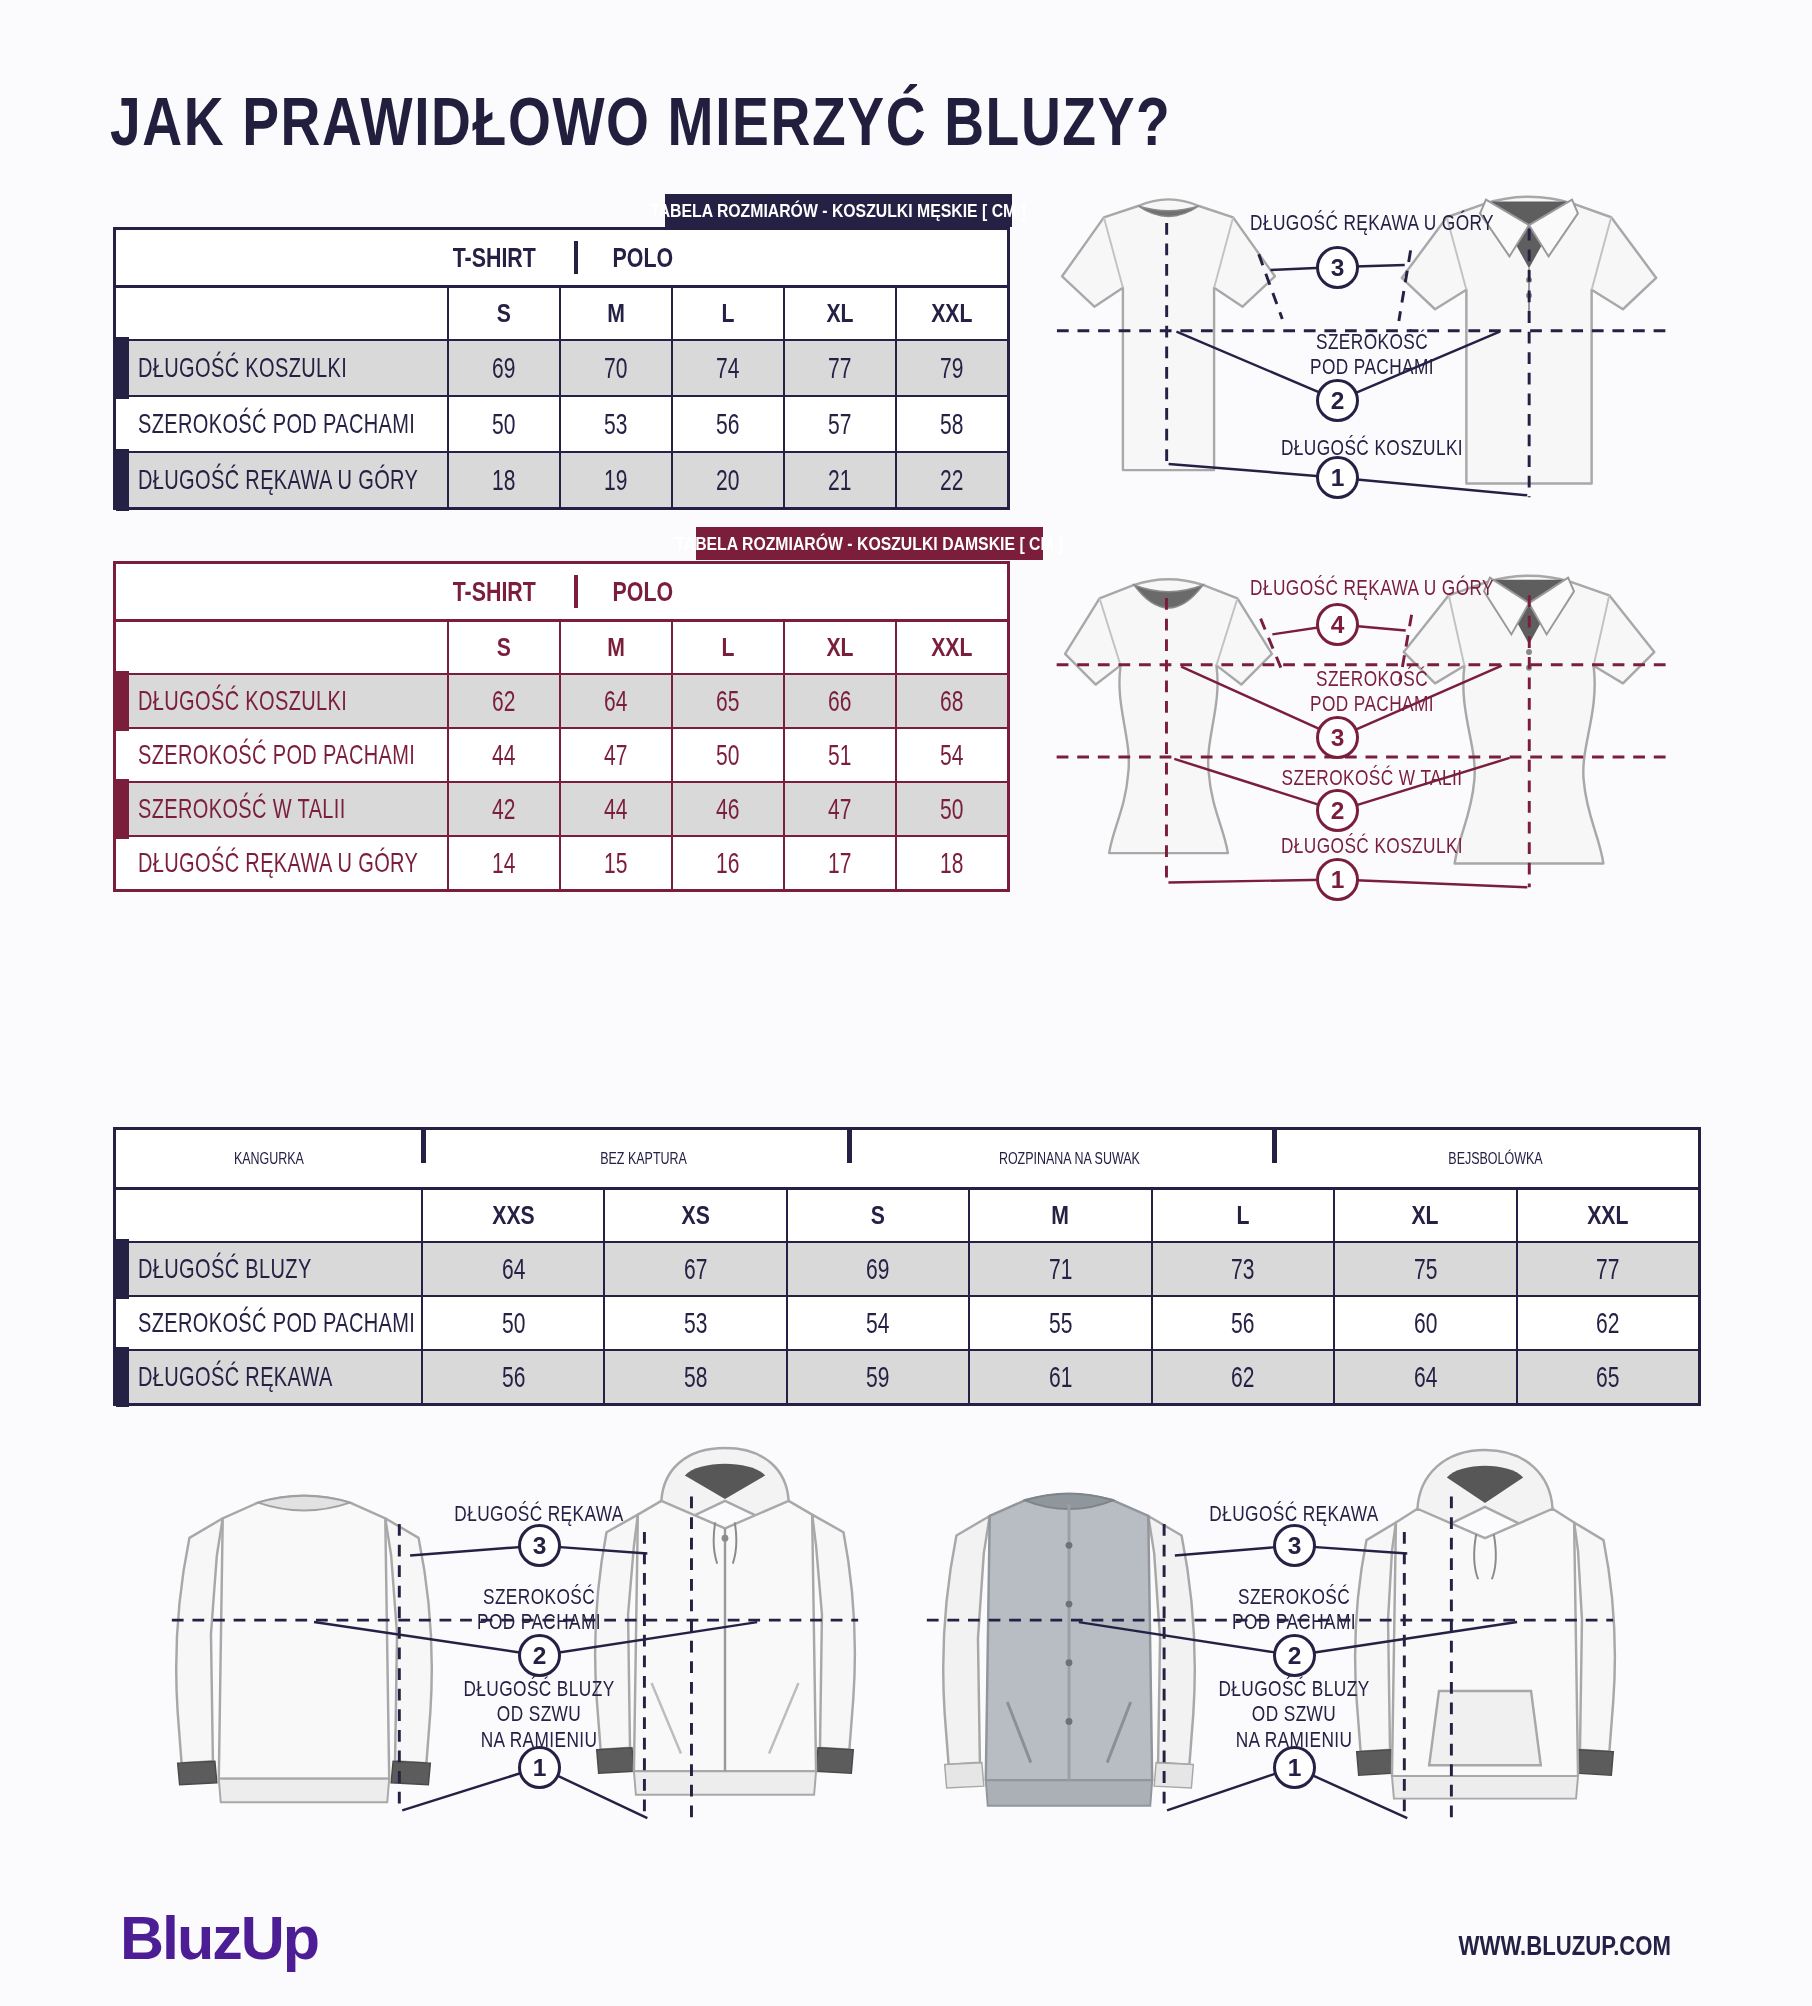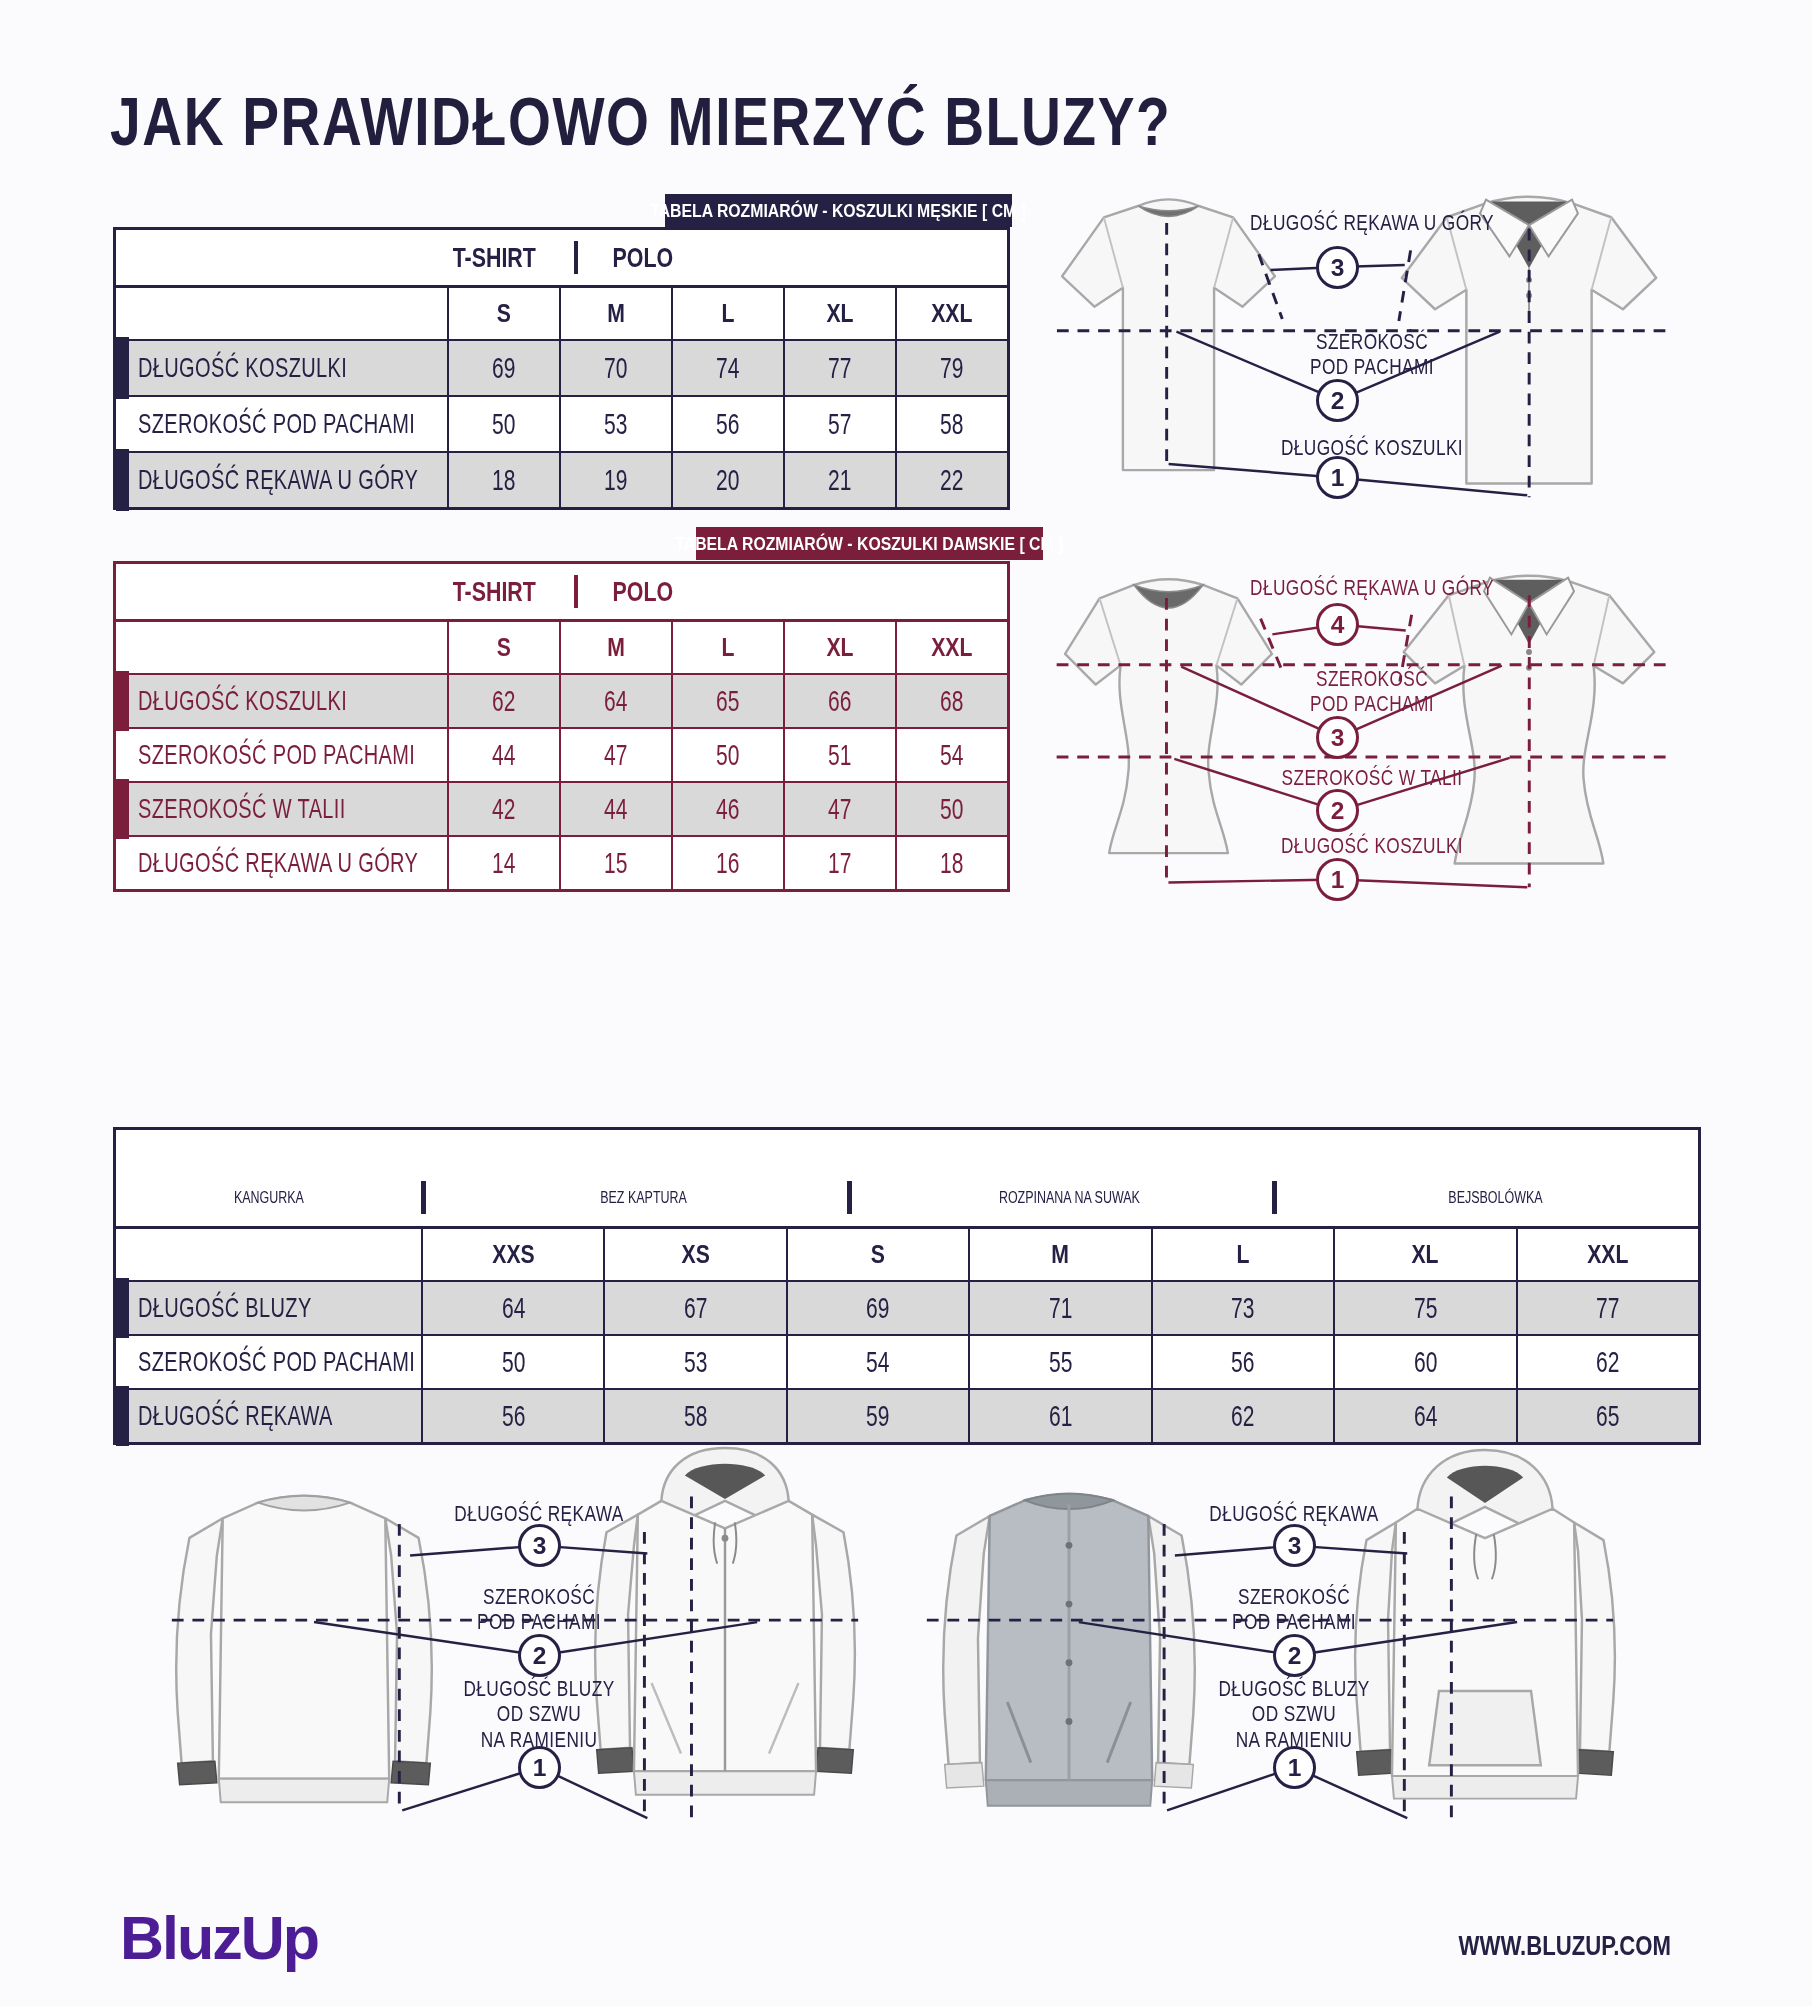--- a/index.html
+++ b/index.html
@@ -31,21 +31,21 @@
   .m3 .drow{height:52px;}
   .drow + .drow{border-top:2.9px solid var(--c);}
   .c{display:flex;align-items:center;justify-content:center;box-sizing:border-box;}
   .c + .c{border-left:2.9px solid var(--c);}
   .c.l{justify-content:flex-start;padding-left:21.6px;}
   .gray .c{background:#d9d9d9;}
   .accent::before{content:"";position:absolute;left:0;top:-3.9px;bottom:-3.9px;width:12.7px;background:var(--c);z-index:2;}
   .sz{font-size:26.5px;font-weight:bold;color:var(--c);transform:scaleX(0.8);display:inline-block;white-space:nowrap;}
   .lbl{font-size:27.4px;font-weight:400;color:var(--c);transform:scaleX(0.73);transform-origin:left center;display:inline-block;white-space:nowrap;letter-spacing:0.5px;}
   .num{font-size:30px;font-weight:400;color:var(--c);transform:scaleX(0.7);display:inline-block;}
-  .types4{height:57px;border-bottom:3.9px solid var(--c);display:flex;align-items:center;margin-top:39px;}
+  .types4{height:57px;border-bottom:3.9px solid var(--c);display:flex;}
   .types4 .sec{display:flex;align-items:center;justify-content:center;}
   .types4 .sec0{width:305px;}
   .types4 .secN{flex:1;padding-left:15px;}
 
   
   #note{left:294px;top:914px;}
   #note span{display:inline-block;transform:scaleX(0.75);transform-origin:left center;white-space:nowrap;
              font-size:29px;color:#252145;padding:0 5.9px 9.8px 5.9px;border-bottom:3.9px solid #252145;}
 
   

